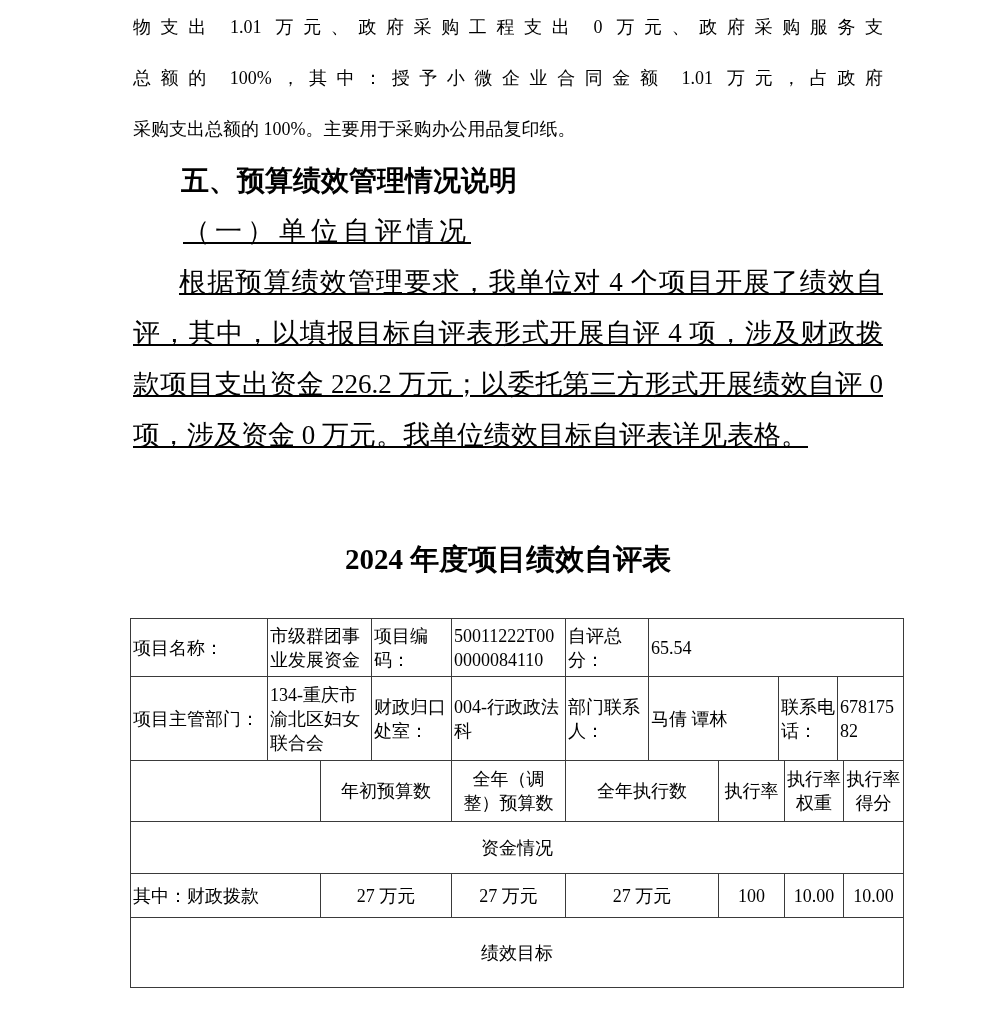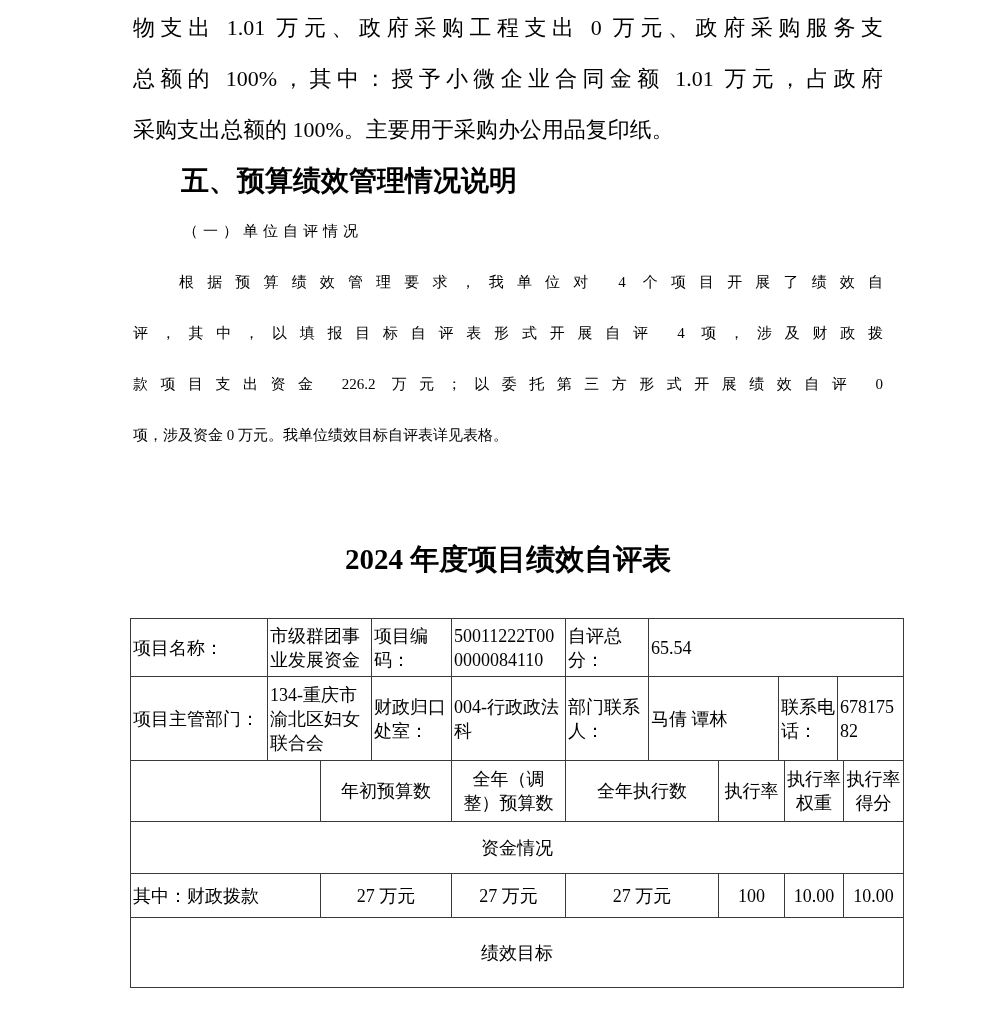--- a/index.html
+++ b/index.html
@@ -10,36 +10,37 @@
     overflow:hidden;
     font-family:"Liberation Serif", serif;
     color:#000000;
   }
   
   .textblock{
     position:absolute;left:133px;top:2px;width:750px;
   }
   .tline{
     height:51px;line-height:51px;
-    font-size:22px;
+    font-size:18px;
     white-space:normal;
     text-align:left;
   }
   .tline.just{
     text-align:justify;
     text-align-last:justify;
   }
   .tline.heading{
     font-family:"Liberation Sans", sans-serif;
     font-weight:bold;
     font-size:28px;
     padding-left:48px;
   }
   .tline.kai{
-    font-size:15px;
+    font-size:27px;
+    text-decoration:underline;
   }
   .tline.sub{
     padding-left:50px;
     letter-spacing:5px;
   }
   .tline.indent2{
     text-indent:46px;
   }
   
   .table-title{

